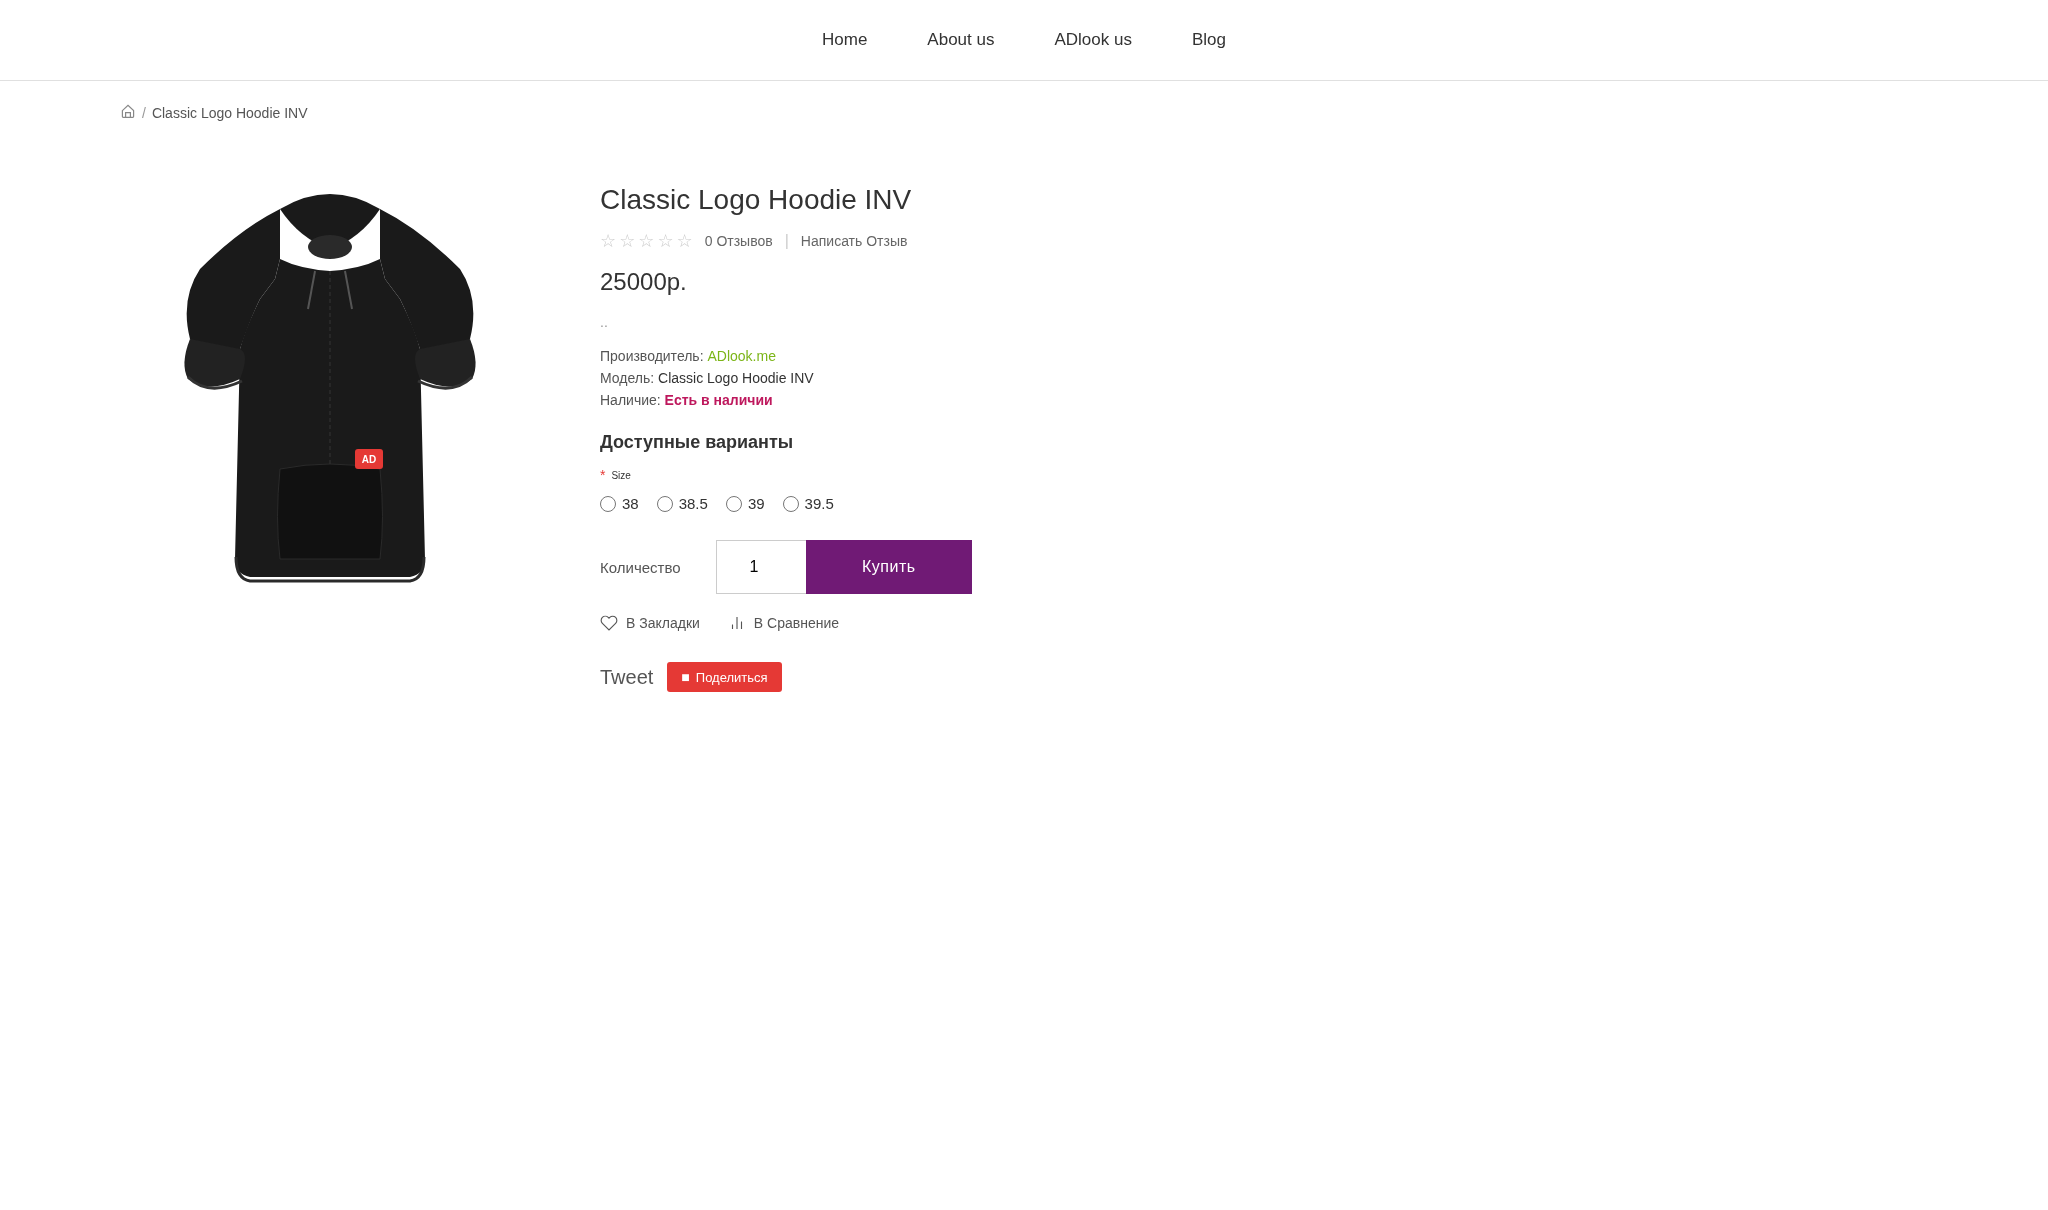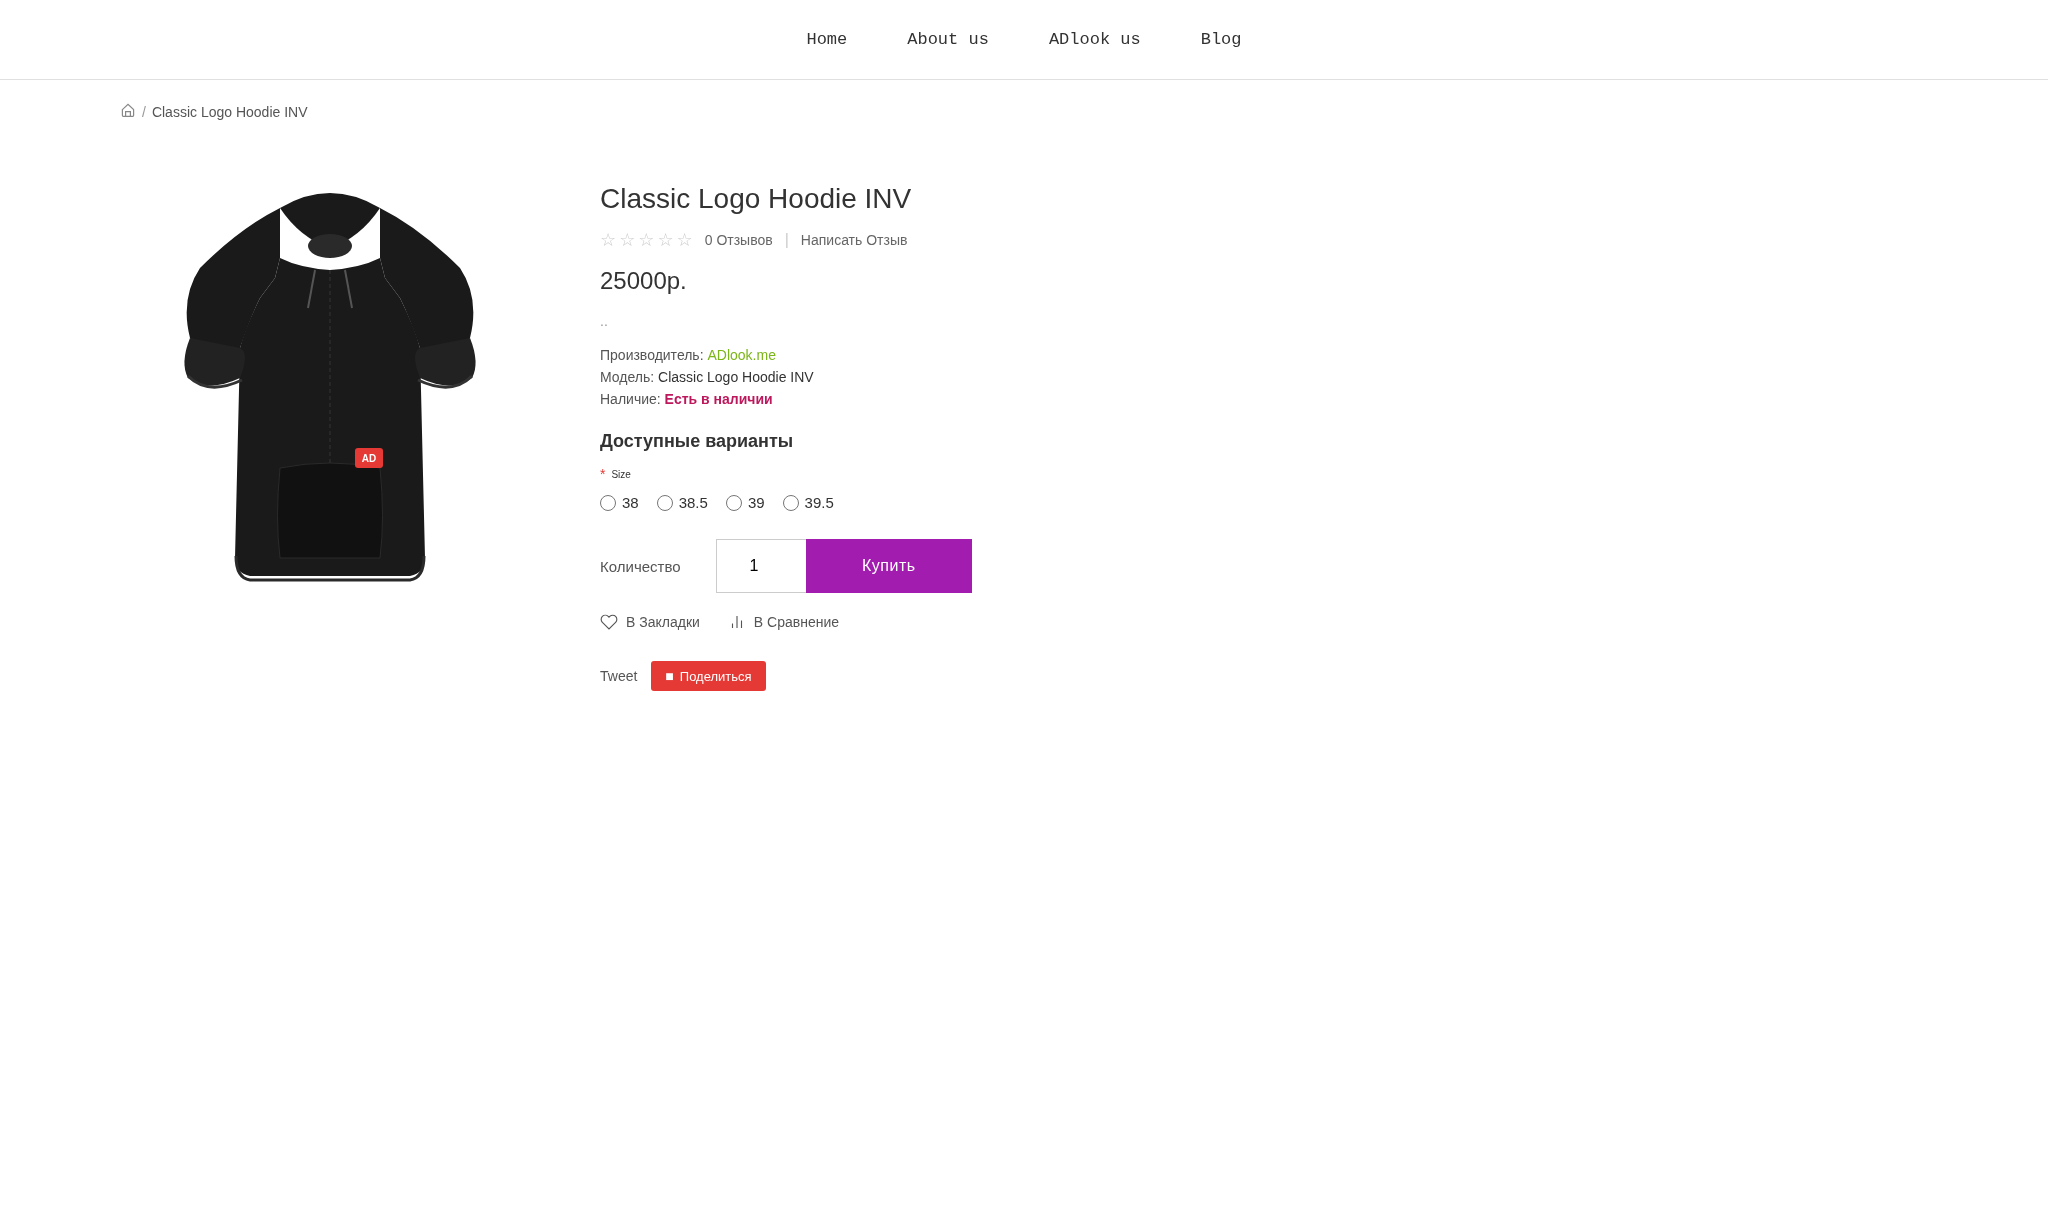--- a/index.html
+++ b/index.html
@@ -9,21 +9,20 @@
     header {
       display: flex;
       justify-content: center;
       align-items: center;
       padding: 30px 0;
       border-bottom: 1px solid #e0e0e0;
     }
     nav {
       display: flex;
       gap: 60px;
-      font-family: Liberation Mono, monospace;
     }
     nav a {
       text-decoration: none;
       color: #333;
       font-size: 17px;
       font-weight: 400;
     }
 
     
     .breadcrumb {
@@ -211,21 +210,21 @@
       height: 54px;
       border: 1px solid #ccc;
       text-align: center;
       font-size: 16px;
       outline: none;
       border-right: none;
     }
     .buy-btn {
       height: 54px;
       padding: 0 56px;
-      background: #a21caf;
+      background: #701a75;
       color: #fff;
       font-size: 16px;
       font-weight: 500;
       border: none;
       cursor: pointer;
       letter-spacing: 0.5px;
     }
 
     .action-links {
       display: flex;
@@ -242,21 +241,21 @@
       cursor: pointer;
     }
     .action-link svg { width: 18px; height: 18px; }
 
     .share-row {
       display: flex;
       align-items: center;
       gap: 14px;
     }
     .tweet-btn {
-      font-size: 14px;
+      font-size: 20px;
       color: #555;
       cursor: pointer;
       background: none;
       border: none;
       padding: 0;
     }
     .share-btn {
       display: flex;
       align-items: center;
       gap: 6px;

